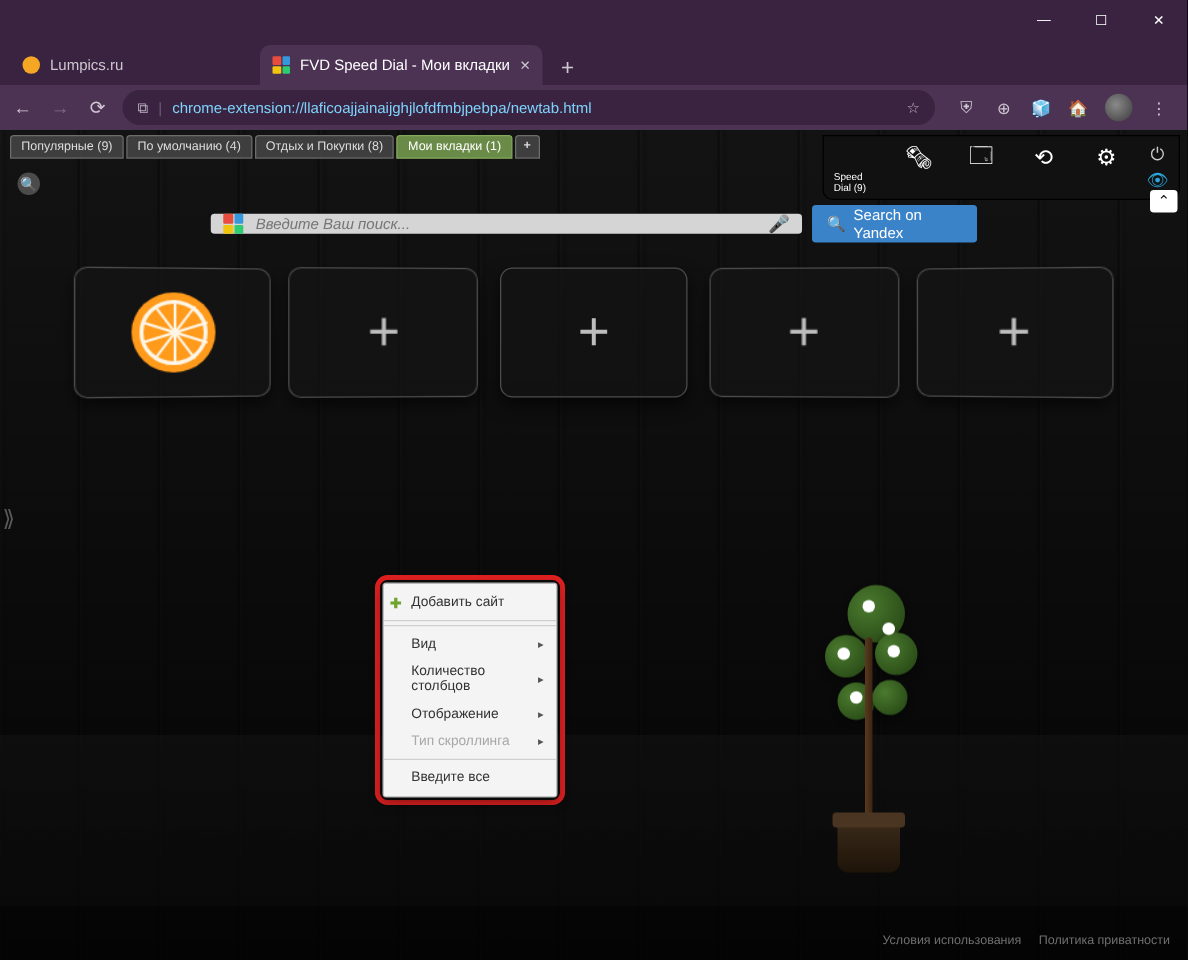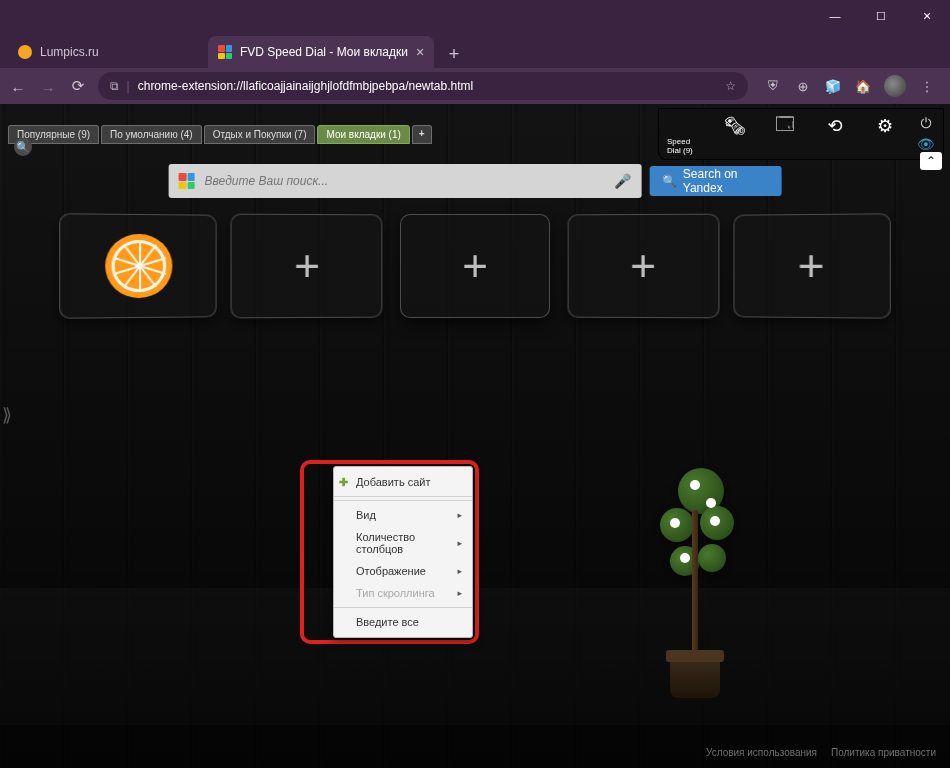--- a/index.html
+++ b/index.html
@@ -16,73 +16,73 @@
 .tab .favicon { width:14px; height:14px; border-radius:50%; }
 .tab .tclose { margin-left:auto; font-size:14px; color:#cfc6d2; }
 .tab-add { width:28px; height:28px; display:flex; align-items:center; justify-content:center; color:#cfc6d2; font-size:18px; margin-left:6px; }
 
 
 .toolbar { height:36px; background:#4c3354; display:flex; align-items:center; padding:0 8px; gap:10px; color:#cfc6d2; }
 .navbtn { width:20px; height:20px; display:flex; align-items:center; justify-content:center; font-size:15px; }
 .navbtn.disabled { opacity:.4; }
 .omni { flex:1; height:28px; background:#3a2340; border-radius:14px; display:flex; align-items:center; padding:0 12px; font-size:12px; color:#b8adbc; gap:8px; overflow:hidden; white-space:nowrap; }
 .omni .sep { color:#705a77; }
-.omni .url { color:#ffffff; }
+.omni .url { color:#7dd3fc; }
 .ext-icons { display:flex; align-items:center; gap:12px; padding:0 6px; }
 .ext-icons .ei { width:18px; height:18px; display:flex; align-items:center; justify-content:center; font-size:13px; }
 .avatar { width:22px; height:22px; border-radius:50%; background:radial-gradient(circle at 40% 40%,#8a8a8a,#3a3a3a); }
 
 
 .stage { position:relative; width:950px; height:664px; overflow:hidden;
   background:
     linear-gradient(rgba(0,0,0,.55),rgba(0,0,0,.9)),
     repeating-linear-gradient(90deg,#2e2e2e 0,#2e2e2e 2px,#262626 2px,#262626 6px,#2a2a2a 6px,#2a2a2a 62px,#1f1f1f 62px,#1f1f1f 64px);
 }
 .stage::after{content:"";position:absolute;left:0;right:0;bottom:0;height:180px;
   background:linear-gradient(#111 0%,#0a0a0a 100%);
   transform:perspective(600px) rotateX(55deg);transform-origin:top center;opacity:.55;}
 
 
-.groups { position:absolute; top:21px; left:8px; display:flex; gap:2px; z-index:5; }
+.groups { position:absolute; top:4px; left:8px; display:flex; gap:2px; z-index:5; }
 .gtab { font-size:10px; color:#ddd; background:rgba(70,70,70,.85); border:1px solid rgba(140,140,140,.6); border-radius:3px 3px 0 0; padding:3px 8px; }
 .gtab.active { background:#6a8a47; border-color:#84a85c; color:#fff; }
 .gtab.add { padding:2px 6px; font-weight:bold; }
 
 
 .mag { position:absolute; left:14px; top:34px; width:18px; height:18px; border-radius:50%; background:#4b4b4b; display:flex; align-items:center; justify-content:center; color:#ddd; font-size:11px; z-index:5;}
 
 
 .sdbar { position:absolute; right:6px; top:4px; background:#111; border:1px solid #000; border-radius:0 0 8px 8px; padding:6px 8px 4px; display:flex; gap:14px; align-items:flex-start; z-index:6;}
 .sdbar .sdi { width:36px; display:flex; flex-direction:column; align-items:center; gap:2px; color:#fff; font-size:8px;}
 .sdbar .sdi .glyph { width:26px; height:22px; display:flex; align-items:center; justify-content:center; font-size:18px; }
 .sdbar .sdsmall { width:18px; font-size:14px; color:#ccc; display:flex; align-items:center; justify-content:center; flex-direction:column; gap:4px;}
 .collapse { position:absolute; right:8px; top:48px; width:22px; height:18px; background:#fff; border-radius:3px; display:flex; align-items:center; justify-content:center; font-size:12px; color:#111; z-index:6;}
 
 
 .searchrow { position:absolute; top:60px; left:50%; transform:translateX(-50%); display:flex; gap:8px; align-items:center; z-index:4;}
-.searchbox { width:520px; height:34px; background:rgba(230,230,230,.92); border-radius:3px; display:flex; align-items:center; padding:0 10px; gap:10px; }
+.searchbox { width:520px; height:16px; background:rgba(230,230,230,.92); border-radius:3px; display:flex; align-items:center; padding:0 10px; gap:10px; }
 .searchbox input { flex:1; border:none; background:transparent; outline:none; font-size:12px; font-style:italic; color:#6a6a6a; }
 .mic { color:#4285f4; font-size:14px; }
 .ysearch { height:30px; background:#3b83c8; color:#fff; border-radius:3px; display:flex; align-items:center; padding:0 12px; font-size:12px; gap:6px; }
 
 
 .dials { position:absolute; top:110px; left:50%; transform:translateX(-50%); display:flex; gap:18px; z-index:3; perspective:900px;}
 .dial { width:150px; height:104px; background:rgba(20,20,20,.65); border:1px solid rgba(255,255,255,.25); border-radius:10px; display:flex; align-items:center; justify-content:center; box-shadow:0 6px 14px rgba(0,0,0,.6);}
 .dial .plus { font-size:44px; color:#bdbdbd; font-weight:300; }
 .dial.d1{transform:rotateY(10deg);} .dial.d5{transform:rotateY(-10deg);}
 .dial.d2{transform:rotateY(5deg);} .dial.d4{transform:rotateY(-5deg);}
 
 
 .orange { width:64px; height:64px; border-radius:50%; background:#ff9a1a; position:relative; overflow:hidden; }
 .orange::before{content:"";position:absolute;inset:6px;border-radius:50%;border:3px solid #fff6e8;}
 .orange .seg{position:absolute;left:50%;top:50%;width:2px;height:26px;background:#fff6e8;transform-origin:top center;}
 
 
 .ctx-wrap { position:absolute; left:300px; top:356px; border:4px solid #e02020; border-radius:10px; padding:2px; z-index:10; }
-.ctx { width:140px; background:#f4f4f4; border:1px solid #b8b8b8; border-radius:3px; padding:4px 0; box-shadow:0 4px 10px rgba(0,0,0,.4);margin-left:27px; }
+.ctx { width:140px; background:#f4f4f4; border:1px solid #b8b8b8; border-radius:3px; padding:4px 0; box-shadow:0 4px 10px rgba(0,0,0,.4); }
 .ctx .mi { font-size:11px; color:#333; padding:5px 10px 5px 22px; position:relative; display:flex; align-items:center;}
 .ctx .mi .arr { margin-left:auto; font-size:9px; color:#555; }
 .ctx .mi.disabled { color:#a8a8a8; }
 .ctx .mi.first::before { content:"✚"; position:absolute; left:5px; color:#6fa52c; font-size:11px; font-weight:bold;}
 .ctx hr { border:none; border-top:1px solid #d0d0d0; margin:3px 0; }
 
 
 .plant { position:absolute; right:200px; bottom:70px; width:110px; height:240px; z-index:2;}
 .pot { position:absolute; bottom:0; left:30px; width:50px; height:40px; background:linear-gradient(#3a2a1a,#1e1408); border-radius:4px 4px 8px 8px; }
 .pot::before{content:"";position:absolute;top:-8px;left:-4px;right:-4px;height:12px;background:#4a3522;border-radius:3px;}
@@ -148,21 +148,21 @@
     <span class="avatar"></span>
     <span class="ei">⋮</span>
   </div>
 </div>
 
 <div class="stage">
 
   <div class="groups">
     <div class="gtab">Популярные (9)</div>
     <div class="gtab">По умолчанию (4)</div>
-    <div class="gtab">Отдых и Покупки (7)</div>
+    <div class="gtab">Отдых и Покупки (8)</div>
     <div class="gtab active">Мои вкладки (1)</div>
     <div class="gtab add">+</div>
   </div>
 
   <div class="mag">🔍</div>
 
   <div class="sdbar">
     <div class="sdi">
       <span class="glyph sq4" style="width:20px;height:20px">
         <span style="background:#e74c3c"></span>

